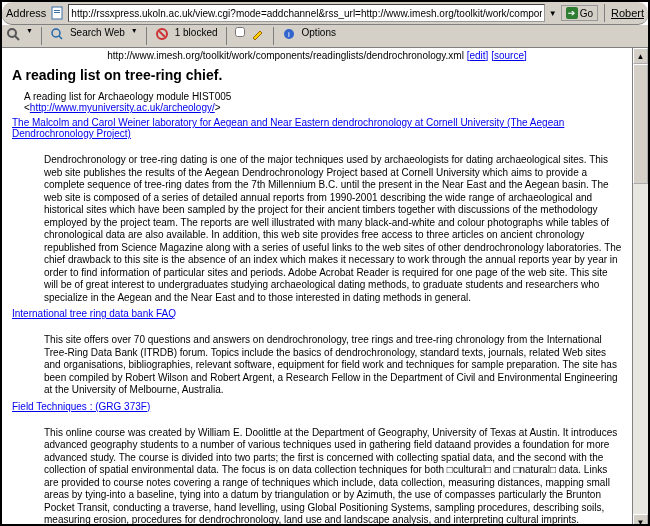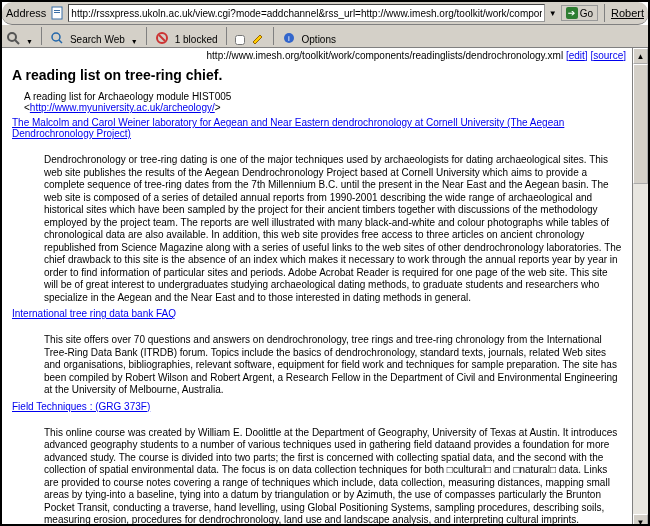--- a/index.html
+++ b/index.html
@@ -2,31 +2,31 @@
 <html><head>
 <meta charset="utf-8">
 <style>
 * { box-sizing: border-box; margin: 0; padding: 0; }
 body { font-family: Arial, sans-serif; font-size: 10px; background: #fff; width: 650px; height: 526px; overflow: hidden; border: 2px solid #000; }
 .toolbar { background: #d4d0c8; border-bottom: 1px solid #808080; padding: 2px 4px; display: flex; align-items: center; gap: 4px; font-size: 11px; border-radius: 10px; }
 .toolbar input[type="text"] { flex: 1; height: 18px; font-size: 10px; padding: 0 2px; border: 1px inset #999; background: #fff; }
 .go-btn { display: flex; align-items: center; gap: 2px; padding: 1px 4px; border: 1px solid #999; background: #d4d0c8; font-size: 10px; }
 .go-arrow { width: 12px; height: 12px; background: #2e7d32; border-radius: 2px; color: #fff; display: inline-flex; align-items: center; justify-content: center; font-size: 9px; }
 .sep { width: 1px; height: 18px; background: #808080; margin: 0 2px; }
-.toolbar2 { background: #d4d0c8; border-bottom: 1px solid #808080; padding: 2px 4px; display: flex; align-items: flex-end; gap: 6px; font-size: 10px; }
+.toolbar2 { background: #d4d0c8; border-bottom: 1px solid #808080; padding: 2px 4px; display: flex; align-items: flex-start; gap: 6px; font-size: 10px; }
 .icon { width: 14px; height: 14px; display: inline-block; }
 .icon-search svg, .icon-star svg, .icon-info svg { width: 14px; height: 14px; }
 .chk { width: 10px; height: 10px; }
 .content-shell { display: flex; height: calc(526px - 44px); }
 .content { flex: 1; overflow: hidden; background: #fff; padding: 0; }
 .scrollbar { width: 16px; background: #d4d0c8; border-left: 1px solid #808080; display: flex; flex-direction: column; }
 .sb-btn { height: 16px; background: #d4d0c8; border: 1px outset #fff; display: flex; align-items: center; justify-content: center; font-size: 8px; }
 .sb-track { flex: 1; background: #e8e6e0; }
 .sb-thumb { height: 120px; background: #d4d0c8; border: 1px outset #fff; }
-.src-line { text-align: right; color: #0000ee; font-size: 10px; padding: 2px 6px; }
+.src-line { text-align: center; color: #0000ee; font-size: 10px; padding: 2px 20px; }
 .src-line .url { color: #000; }
 .src-line a { color: #0000ee; text-decoration: underline; }
 .header-row { display: flex; padding: 4px 10px; gap: 12px; }
 .title { font-size: 14px; font-weight: bold; flex: 1; }
 .search-col { text-align: center; font-size: 10px; }
 .search-col input[type="text"] { width: 160px; border: 1px solid #000; height: 14px; }
 .rdn-btn { width: 160px; background: #d4d0c8; border: 1px outset #fff; margin-top: 2px; font-size: 10px; padding: 2px; }
 .subtitle { padding: 0 22px; font-size: 10px; margin-top: 4px; }
 .subtitle a { color: #0000ee; text-decoration: underline; }
 .entry { padding: 4px 10px 0 10px; }

